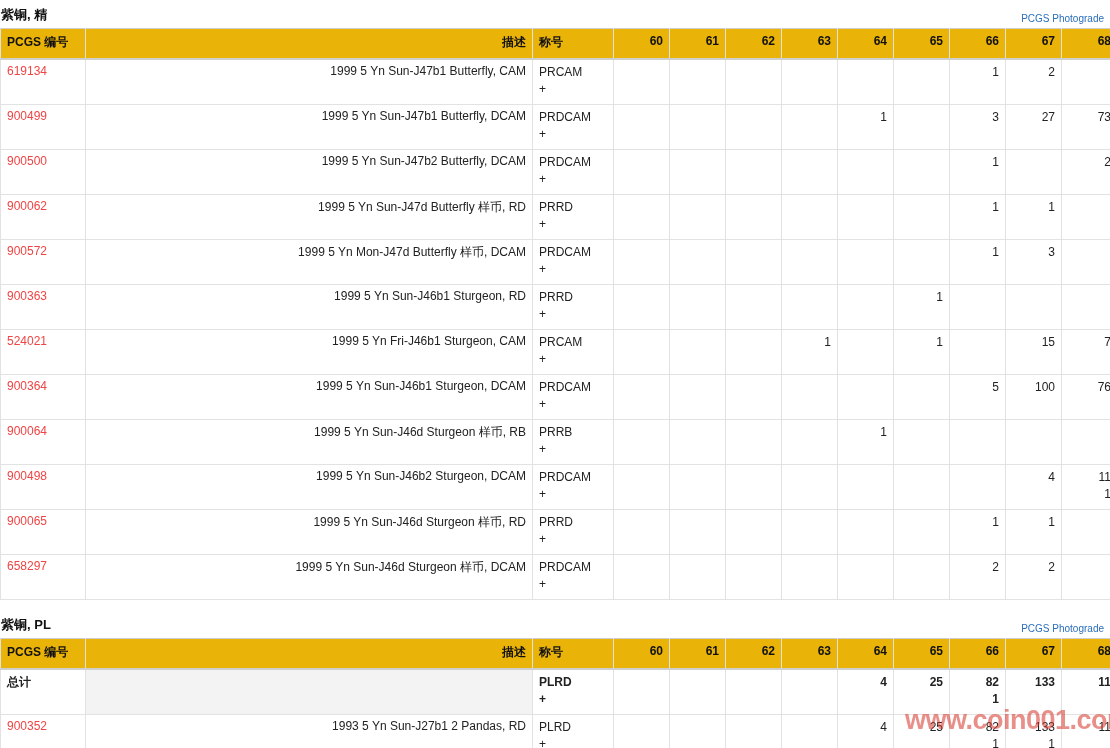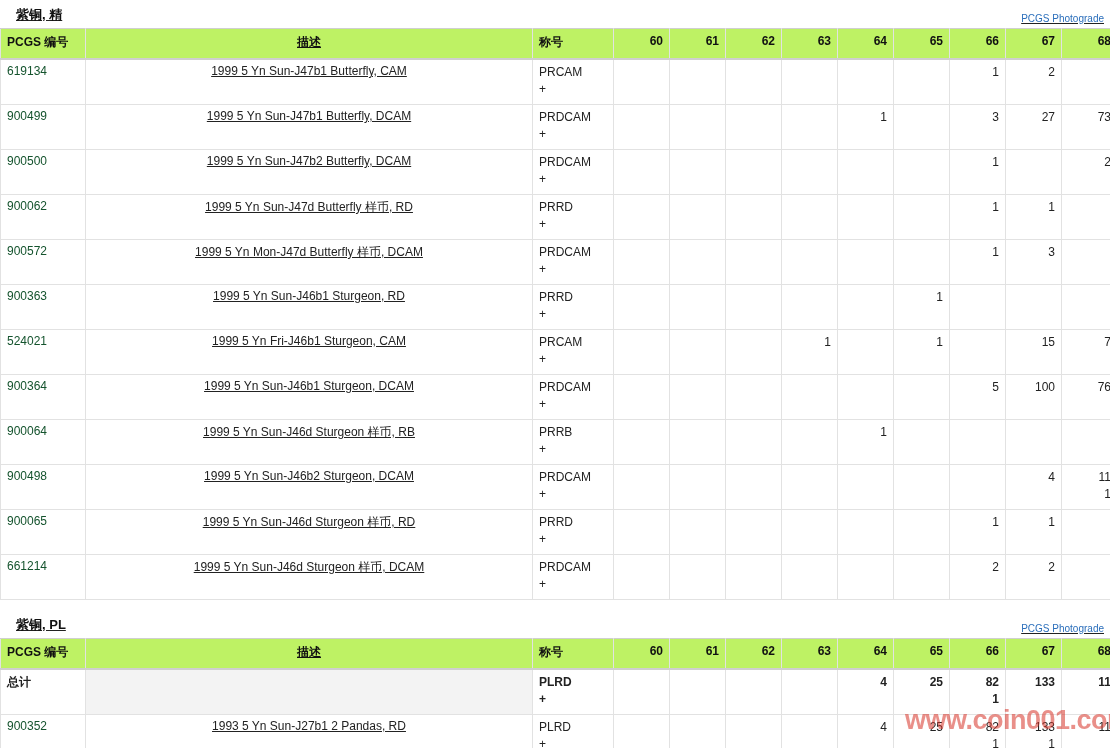--- a/index.html
+++ b/index.html
@@ -15,23 +15,22 @@
     color: #222;
     font-size: 12px;
   }
   .section {
     width: 1110px;
   }
   .section-head {
     display: flex;
     align-items: flex-end;
     justify-content: space-between;
-    padding: 6px 6px 4px 16px;
+    padding: 6px 6px 4px 1px;
     box-sizing: border-box;
-    text-decoration: underline;
   }
   .section-title {
     font-size: 13px;
     font-weight: bold;
     color: #111;
   }
   .photograde-link {
     font-size: 10px;
     color: #2a6ebb;
     text-decoration: none;
@@ -46,38 +45,38 @@
   table.grade-table td {
     border: 1px solid #e2e2e2;
     padding: 4px 6px;
     font-size: 12px;
     vertical-align: top;
     background: #fff;
   }
   table.grade-table thead th {
     border-top: 1px solid #cfcfcf;
     border-bottom: 2px solid #cfcfcf;
-    background: #bef264;
+    background: #eab308;
     font-weight: bold;
     color: #111;
     padding-top: 5px;
     padding-bottom: 7px;
   }
   th.col-pcgs, td.col-pcgs { width: 72px; text-align: left; }
-  th.col-desc, td.col-desc { width: 434px; text-align: center; text-decoration: underline; }
+  th.col-desc, td.col-desc { width: 434px; text-align: right; }
   th.col-desig, td.col-desig { width: 68px; text-align: left; }
   th.col-grade, td.col-grade { width: 43px; text-align: right; }
 
   td.col-pcgs { background: #fafafa; }
   td.col-desig { background: #fafafa; }
   td.col-grade { background: #fafafa; }
   td.col-desc { background: #ffffff; }
 
   .pcgs-link {
-    color: #14532d;
+    color: #ef4444;
     text-decoration: none;
     cursor: pointer;
   }
   .desig {
     line-height: 1.45;
     white-space: pre-line;
   }
   .total-row td {
     font-weight: bold;
     background: #f3f3f3;
@@ -510,21 +509,21 @@
               <div class="cell-stack">1</div>
             </td>
             <td class="col-grade">
               <div class="cell-stack">1</div>
             </td>
             <td class="col-grade">
               <div class="cell-stack"></div>
             </td>
           </tr>
           <tr class="row-tall">
-            <td class="col-pcgs"><a class="pcgs-link">661214</a></td>
+            <td class="col-pcgs"><a class="pcgs-link">658297</a></td>
             <td class="col-desc">1999 5 Yn Sun-J46d Sturgeon 样币, DCAM</td>
             <td class="col-desig">
               <div class="desig">PRDCAM
 +</div>
             </td>
             <td class="col-grade">
               <div class="cell-stack"></div>
             </td>
             <td class="col-grade">
               <div class="cell-stack"></div>

